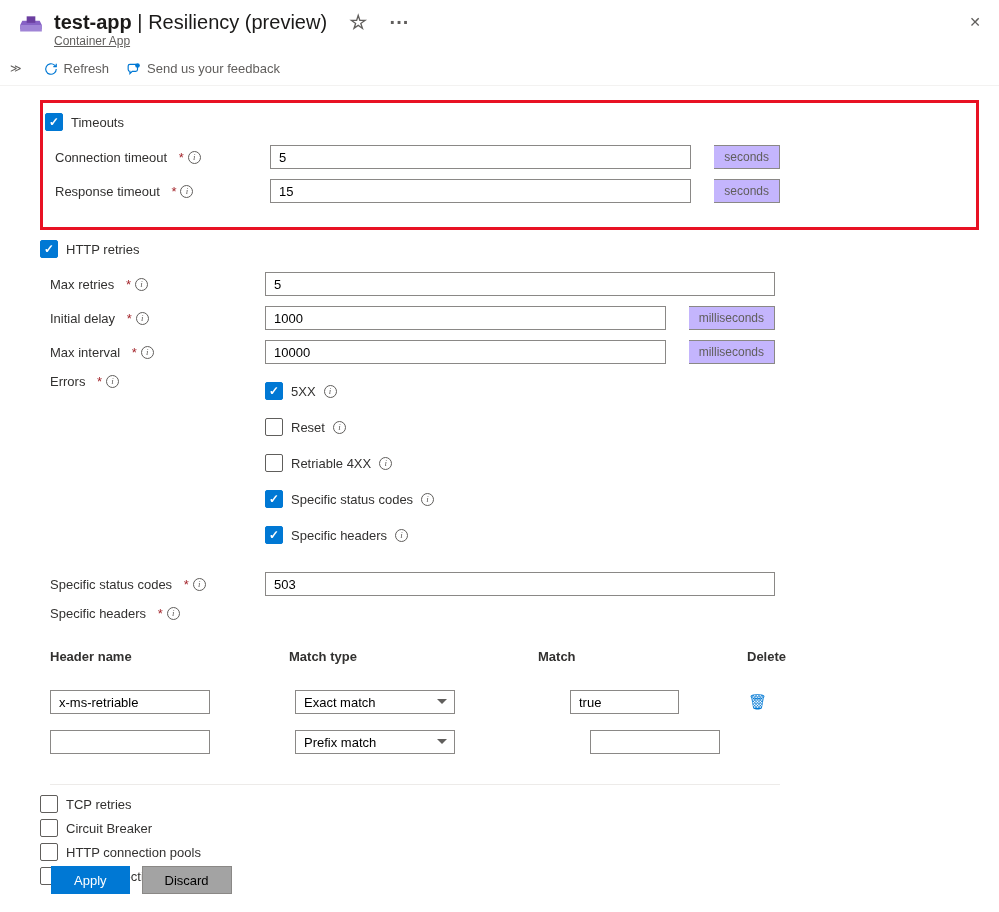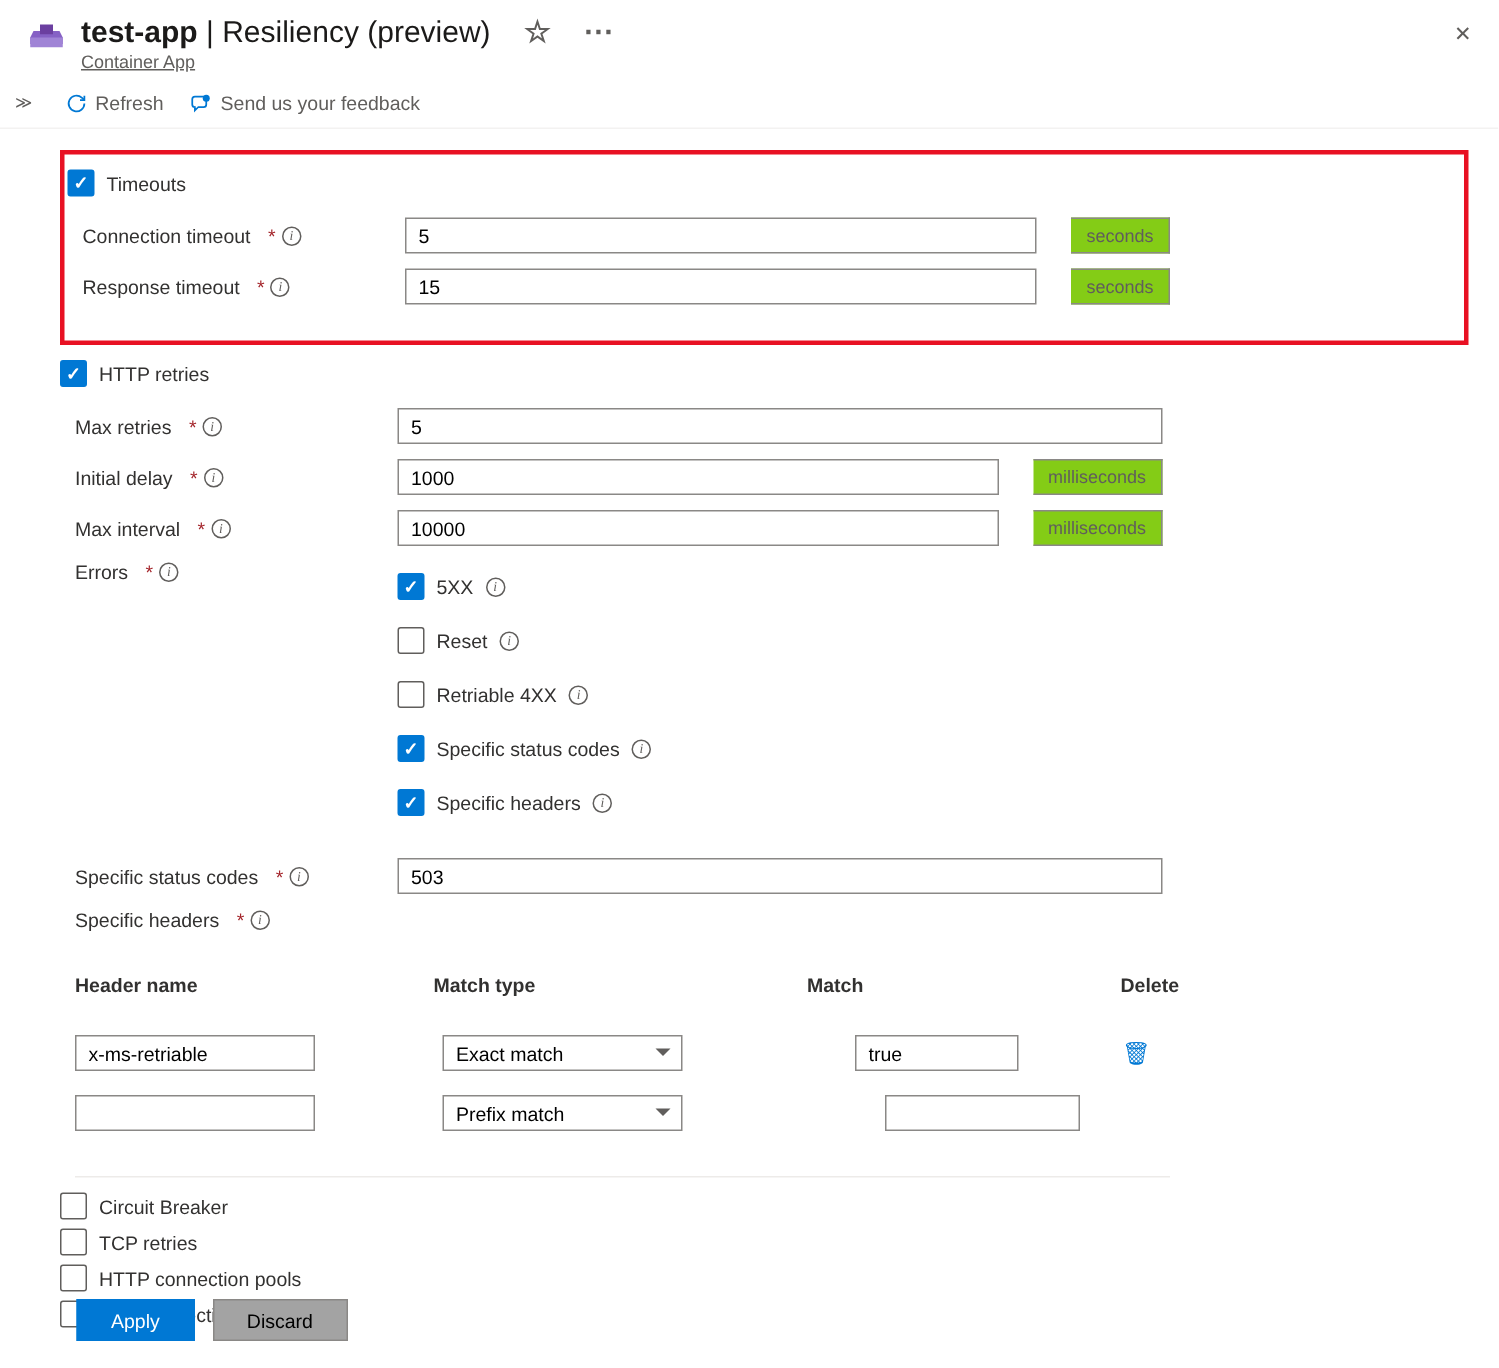--- a/index.html
+++ b/index.html
@@ -28,21 +28,21 @@
   .checkbox.checked::after { content:"✓"; font-size:12px; font-weight:bold; }
 
   .form-row { display:flex; align-items:center; margin:6px 0 10px 10px; }
   .form-label { width:215px; display:flex; align-items:center; gap:4px; font-size:13px; }
   .req { color:#a4262c; }
   .info-icon { width:13px; height:13px; border:1px solid #605e5c; border-radius:50%; display:inline-flex; align-items:center; justify-content:center; font-size:9px; color:#605e5c; cursor:default; font-style:italic; font-family:Georgia,serif; line-height:1; }
   .info-icon::after { content:"i"; }
 
   .input-group { display:flex; width:510px; }
   .text-input { flex:1; height:24px; border:1px solid #8a8886; padding:0 8px; font-size:13px; outline:none; background:#fff; }
-  .suffix { height:24px; border:1px solid #8a8886; border-left:none; background:#84cc16; padding:0 10px; display:flex; align-items:center; color:#605e5c; font-size:12px; min-width:60px; justify-content:center;margin-left:23px; }
+  .suffix { height:24px; border:1px solid #8a8886; border-left:none; background:#c4b5fd; padding:0 10px; display:flex; align-items:center; color:#605e5c; font-size:12px; min-width:60px; justify-content:center;margin-left:23px; }
   .err-row { display:flex; align-items:center; gap:8px; margin:8px 0 18px 0; }
 
   .headers-table { margin:20px 0 10px 10px; }
   .ht-head, .ht-row { display:flex; gap:29px; align-items:center; }
   .ht-head { font-weight:600; padding:8px 0 18px 0; }
   .col-name { width:210px; }
   .col-type { width:210px; }
   .col-match { width:180px; margin-left:10px; }
   .col-del { width:70px; text-align:left; }
   .ht-row { padding:8px 0; }
@@ -244,25 +244,25 @@
             <div class="select-wrap"><input class="ht-input" readonly="" value="Prefix match" style=""></div>
           </div>
       <div class="col-match" style="margin-left:56px;width:130px;"><input class="ht-input" value="" style=""></div>
       <div class="col-del"></div>
     </div>
     <div class="ht-sep"></div>
   </div>
 
   <div class="section-check plain">
     <span class="checkbox"></span>
+    <span>TCP retries</span>
+  </div>
+  <div class="section-check plain">
+    <span class="checkbox"></span>
     <span>Circuit Breaker</span>
-  </div>
-  <div class="section-check plain">
-    <span class="checkbox"></span>
-    <span>TCP retries</span>
   </div>
   <div class="section-check plain">
     <span class="checkbox"></span>
     <span>HTTP connection pools</span>
   </div>
   <div class="section-check plain">
     <span class="checkbox"></span>
     <span>TCP connection pools</span>
   </div>
 

